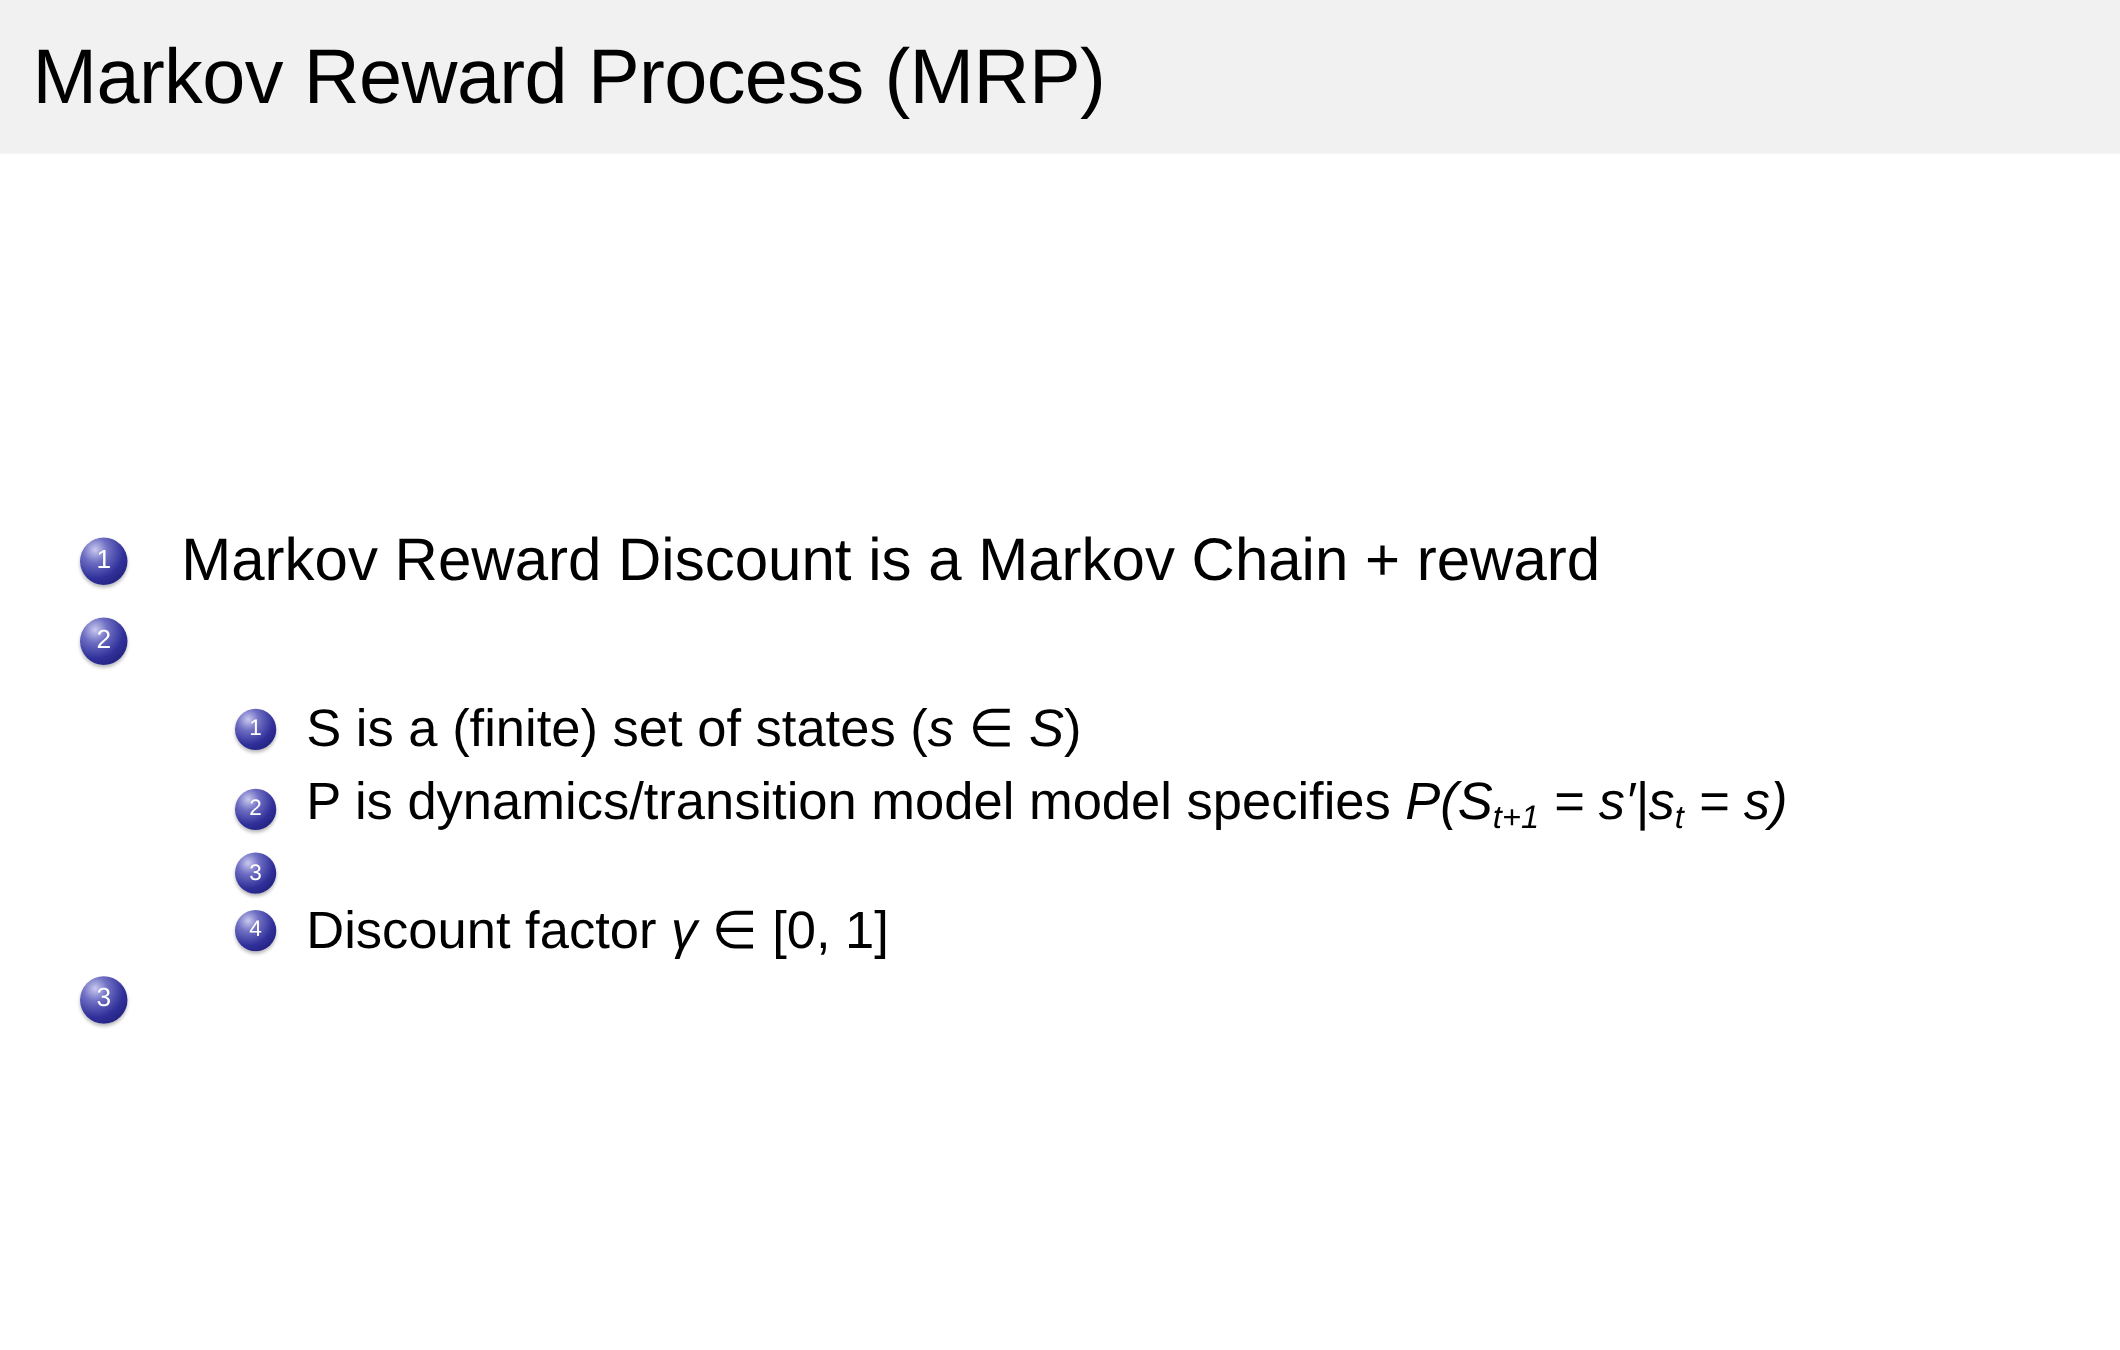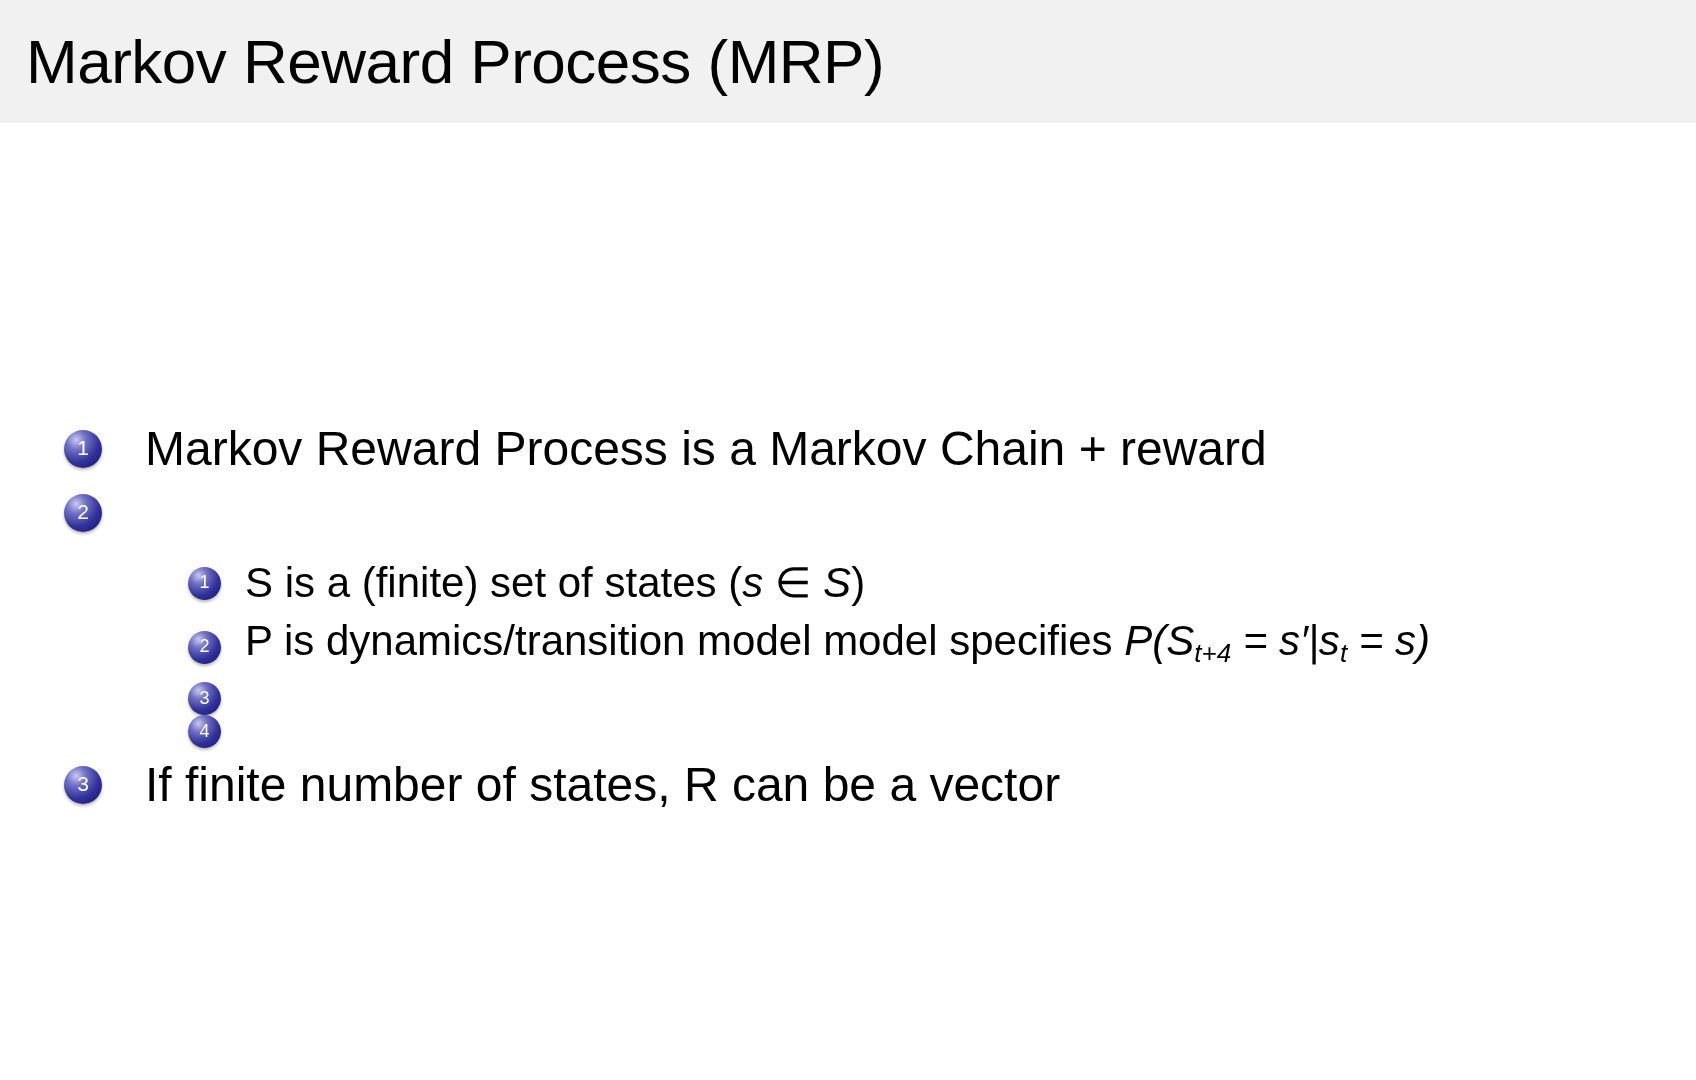--- a/index.html
+++ b/index.html
@@ -94,50 +94,50 @@
 <div class="slide">
   <header class="titlebar">
     <h1>Markov Reward Process (MRP)</h1>
   </header>
   <main class="content">
     <ol class="bullet-list" id="bullet-list">
         <li class="item level-1">
     <span class="ball">
       <span class="num">1</span>
     </span>
-    <span class="segs"><span class="seg-plain">Markov Reward Process is a Markov Chain + reward</span></span>
+    <span class="segs"><span class="seg-plain">Markov Reward Discount is a Markov Chain + reward</span></span>
   </li>
         <li class="item level-1">
     <span class="ball">
       <span class="num">2</span>
     </span>
   </li>
         <li class="item level-2">
     <span class="ball">
       <span class="num">1</span>
     </span>
     <span class="segs"><span class="seg-plain">S is a (finite) set of states (</span><span class="seg-math">s</span><span class="seg-plain"> ∈ </span><span class="seg-math">S</span><span class="seg-plain">)</span></span>
   </li>
         <li class="item level-2">
     <span class="ball">
       <span class="num">2</span>
     </span>
-    <span class="segs"><span class="seg-plain">P is dynamics/transition model model specifies </span><span class="seg-math">P(S</span><span class="seg-sub">t+4</span><span class="seg-math"> = s′|s</span><span class="seg-sub">t</span><span class="seg-math"> = s)</span></span>
+    <span class="segs"><span class="seg-plain">P is dynamics/transition model model specifies </span><span class="seg-math">P(S</span><span class="seg-sub">t+1</span><span class="seg-math"> = s′|s</span><span class="seg-sub">t</span><span class="seg-math"> = s)</span></span>
   </li>
         <li class="item level-2">
     <span class="ball">
       <span class="num">3</span>
     </span>
   </li>
         <li class="item level-2">
     <span class="ball">
       <span class="num">4</span>
     </span>
+    <span class="segs"><span class="seg-plain">Discount factor </span><span class="seg-math">γ</span><span class="seg-plain"> ∈ [0, 1]</span></span>
   </li>
         <li class="item level-1">
     <span class="ball">
       <span class="num">3</span>
     </span>
-    <span class="segs"><span class="seg-plain">If finite number of states, R can be a vector</span></span>
   </li>
       </ol>
   </main>
 </div>
 
 </body></html>

